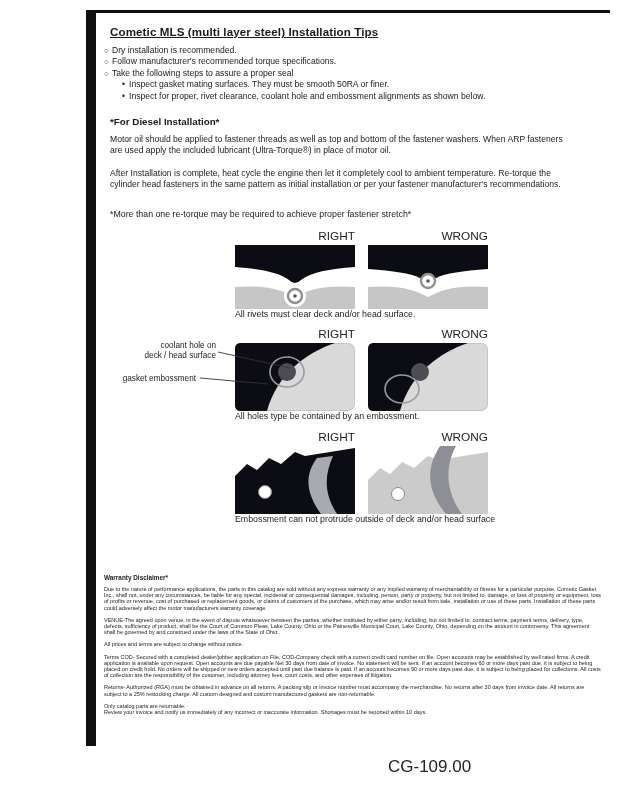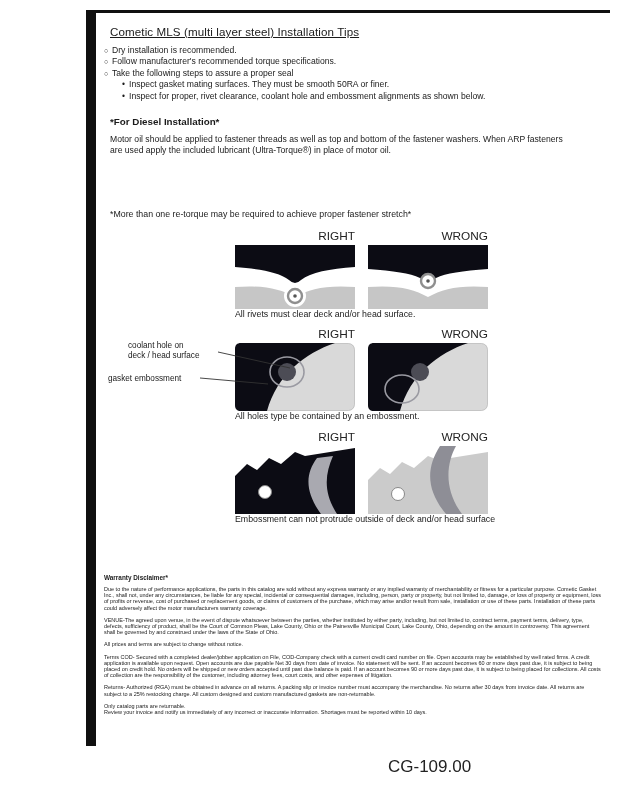--- a/index.html
+++ b/index.html
@@ -1,40 +1,40 @@
 <!DOCTYPE html>
 <html><head>
 <meta charset="utf-8">
 <style>
   *{margin:0;padding:0;box-sizing:border-box}
   html,body{background:#eaeaea}
   .page{position:relative;width:618px;height:800px;margin:0 auto;background:#fff;
         font-family:"Liberation Sans",sans-serif;color:#1a1a1a;overflow:hidden}
   .border-top{position:absolute;left:86px;top:10px;width:524px;height:3px;background:#101010}
   .border-left{position:absolute;left:86px;top:10px;width:10px;height:736px;background:#101010}
-  .title{position:absolute;left:110px;top:25px;font-size:11.6px;font-weight:normal;
+  .title{position:absolute;left:110px;top:25px;font-size:11.6px;font-weight:bold;
          text-decoration:underline;letter-spacing:.1px}
   .tips{position:absolute;left:104px;top:45px;width:500px;font-size:8.6px;line-height:11.4px}
   .tips .row{display:flex}
   .tips .mk{flex:0 0 8px;width:8px;font-size:7px;line-height:11.4px}
   .tips .sub{margin-left:18px}
   .tips .sub .mk{flex:0 0 7px;width:7px;font-size:8.5px}
   .diesel-h{position:absolute;left:110px;top:116px;font-size:9.8px;font-weight:bold}
   .para{position:absolute;left:110px;width:455px;font-size:8.6px;line-height:11.3px}
   .p1{top:134px}
   .p2{top:168px}
   .note{position:absolute;left:110px;top:209px;font-size:8.8px}
   .diag{position:absolute;left:235px;width:258px}
   .d1{top:229px}.d2{top:327px}.d3{top:430px}
   .dhead{display:flex;gap:13px;font-size:11.8px;color:#222}
   .dhead span{width:120px;text-align:right}
   .dpanels{display:flex;gap:13px;margin-top:2px}
   .art{display:block}
   .dcap{margin-top:0;font-size:8.8px;width:262px}
-  .callout{position:absolute;font-size:8.2px;line-height:10.2px;text-align:left}
+  .callout{position:absolute;font-size:8.2px;line-height:10.2px;text-align:right}
   .co-hole{left:128px;top:341px;width:88px}
   .co-emb{left:108px;top:374px;width:88px}
   .co-lines{position:absolute;left:190px;top:346px;width:105px;height:45px}
   .warranty{position:absolute;left:104px;top:574px;width:498px}
   .warranty h3{font-size:6.4px;font-weight:bold;margin-bottom:5px}
   .warranty p{font-size:5.5px;line-height:6.2px;margin-bottom:6px;color:#222}
   .warranty p.tight{margin-bottom:0}
   .footer-code{position:absolute;left:388px;top:757px;font-size:17px;color:#222}
 </style>
 </head>
@@ -65,20 +65,21 @@
       <span>Inspect gasket mating surfaces.  They must be smooth 50RA or finer.</span>
     </div>
     <div class="row sub">
       <span class="mk">•</span>
       <span>Inspect for proper, rivet clearance, coolant hole and embossment alignments as shown below.</span>
     </div>
   </div>
 
   <h2 class="diesel-h">*For Diesel Installation*</h2>
   <p class="para p1">Motor oil should be applied to fastener threads as well as top and bottom of the fastener washers. When ARP fasteners are used apply the included lubricant (Ultra-Torque®) in place of motor oil.</p>
+  <p class="para p2">After Installation is complete, heat cycle the engine then let it completely cool to ambient temperature. Re-torque the cylinder head fasteners in the same pattern as initial installation or per your fastener manufacturer's recommendations.</p>
   <p class="note">*More than one re-torque may be required to achieve proper fastener stretch*</p>
 
   <div class="diag d1">
     <div class="dhead">
       <span>RIGHT</span>
       <span>WRONG</span>
     </div>
     <div class="dpanels">
       <svg class="art" width="120" height="64" viewBox="0 0 120 64">
         <rect width="120" height="64" fill="#ffffff"></rect>

